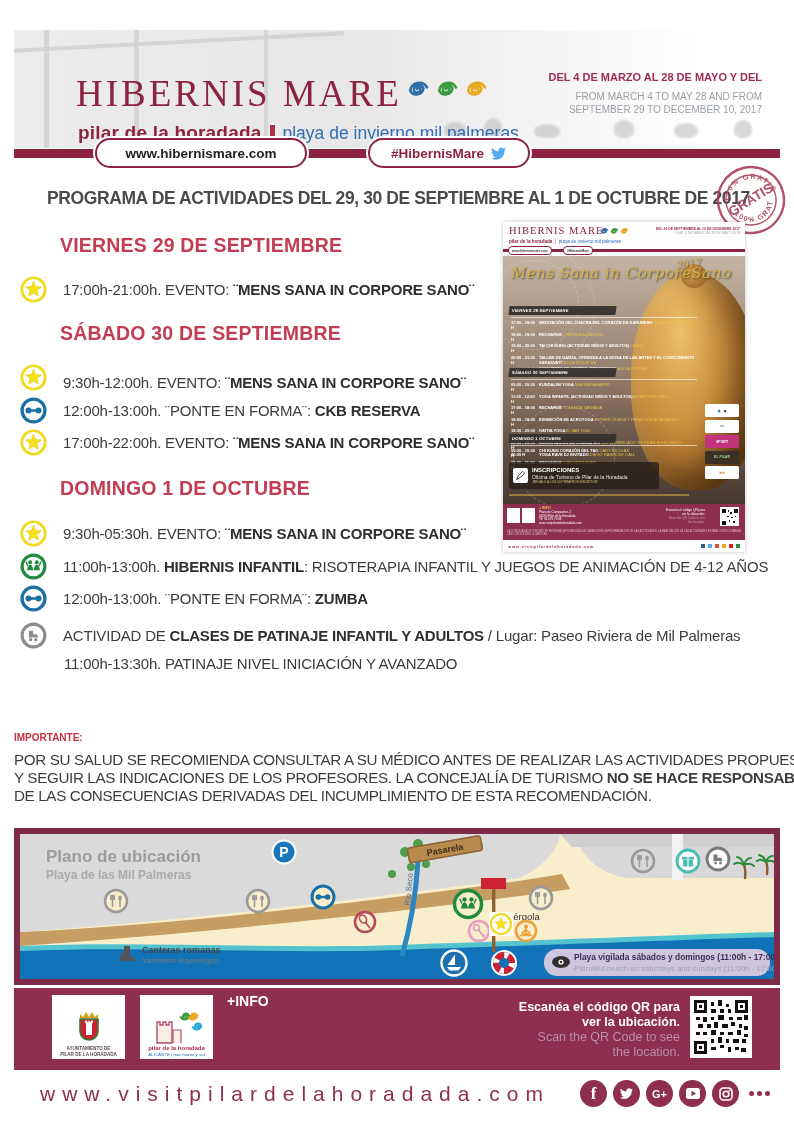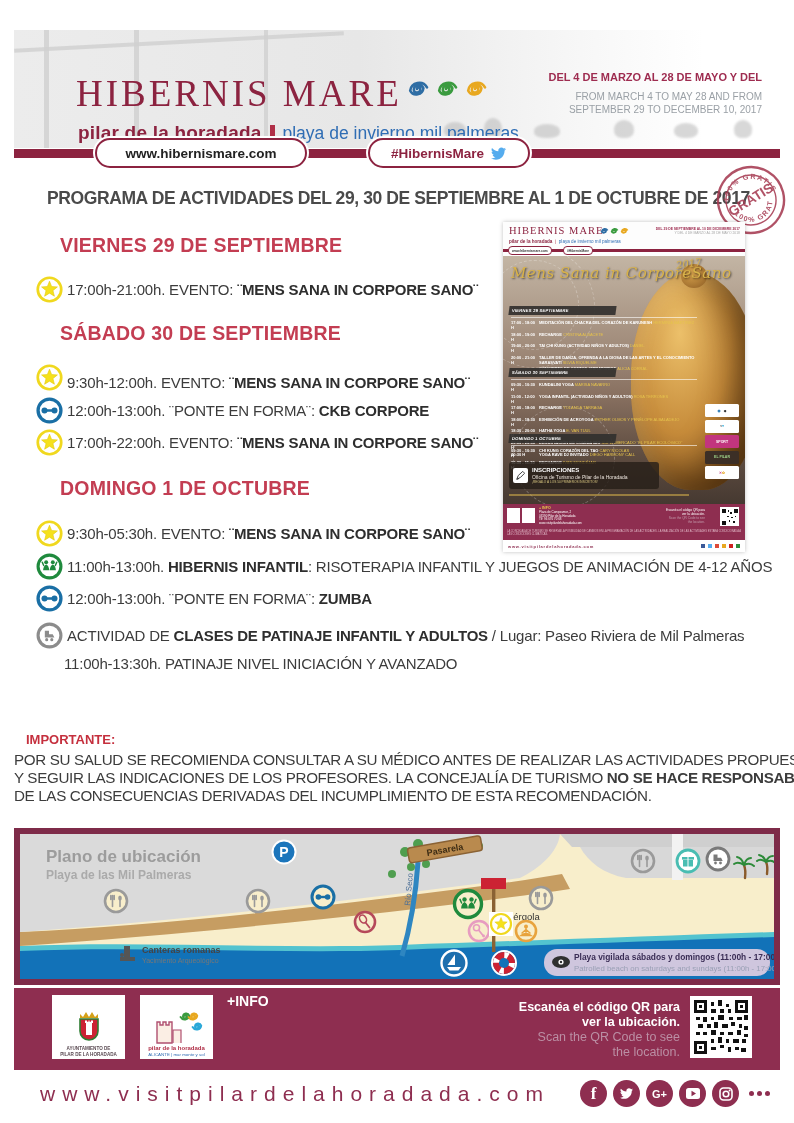--- a/index.html
+++ b/index.html
@@ -27,28 +27,28 @@
         display:flex;align-items:center;justify-content:center;gap:6px;padding:0 14px;box-shadow:0 0 0 2px #fff;z-index:3;}
   .pill .t1{font-weight:700;font-size:13.5px;color:#222;}
   .pill .t2{font-weight:700;font-size:13.5px;color:#8C2340;}
 
   
   .ptitle{left:47px;top:188px;width:700px;font-size:17.5px;font-weight:700;color:#4a4a4a;letter-spacing:-.4px;white-space:nowrap;}
   .stamp{left:714px;top:163px;width:74px;height:74px;}
 
   
   .sec-h{position:absolute;left:60px;font-size:19.5px;font-weight:700;color:#C33D52;letter-spacing:.2px;white-space:nowrap;}
-  .ev{position:absolute;left:36px;display:flex;align-items:center;gap:4px;white-space:nowrap;}
+  .ev{position:absolute;left:20px;display:flex;align-items:center;gap:16px;white-space:nowrap;}
   .ev .txt{font-size:15px;color:#3c3c3c;letter-spacing:-.2px;}
   .ev .txt b{color:#2e2e2e;}
   .ev svg{flex:0 0 auto;}
   .ev2{position:absolute;left:64px;font-size:15px;color:#3c3c3c;letter-spacing:-.2px;white-space:nowrap;}
 
   
-  .imp-h{left:14px;top:732px;color:#C5303E;font-weight:700;font-size:13px;margin-left:12px;}
+  .imp-h{left:14px;top:732px;color:#C5303E;font-weight:700;font-size:10px;}
   .imp-l{position:absolute;left:14px;width:778px;font-size:15.2px;color:#3c3c3c;letter-spacing:-.35px;white-space:nowrap;}
 
   
   .mapbox{left:14px;top:828px;width:766px;height:157px;background:#7E2B49;}
   .mapbox svg{position:absolute;left:6px;top:6px;}
 
   
   .footer{left:14px;top:988px;width:766px;height:82px;background:#8E2E50;}
   .logocard{position:absolute;background:#fff;width:73px;height:62px;top:7px;display:flex;flex-direction:column;
             align-items:center;justify-content:flex-end;padding-bottom:2px;}
@@ -206,21 +206,21 @@
     <span class="txt"><span>9:30h-12:00h. EVENTO: </span><b>¨MENS SANA IN CORPORE SANO¨</b></span>
   </div>
 
   <div class="ev" style="top:397px;">
     <svg width="27" height="27" viewBox="0 0 26 26">
       <circle cx="13" cy="13" r="11" fill="#fff" stroke="#1a6fa5" stroke-width="3.2"></circle>
       <rect x="8" y="11.8" width="10" height="2.4" fill="#1a6fa5"></rect>
       <circle cx="8.2" cy="13" r="2.9" fill="#1a6fa5"></circle>
         <circle cx="17.8" cy="13" r="2.9" fill="#1a6fa5"></circle>
     </svg>
-    <span class="txt"><span>12:00h-13:00h. ¨PONTE EN FORMA¨: </span><b>CKB CORPORE</b></span>
+    <span class="txt"><span>12:00h-13:00h. ¨PONTE EN FORMA¨: </span><b>CKB RESERVA</b></span>
   </div>
 
   <div class="ev" style="top:429px;">
     <svg width="27" height="27" viewBox="0 0 26 26">
       <circle cx="13" cy="13" r="11.3" fill="#fff" stroke="#f0d81e" stroke-width="2.6"></circle>
       <polygon points="13,5 15.06,10.17 20.6,10.53 16.33,14.08 17.7,19.47 13,16.5 8.3,19.47 9.67,14.08 5.39,10.53 10.94,10.17" fill="#f5e11c" stroke="#e4ca10" stroke-width=".6"></polygon>
     </svg>
     <span class="txt"><span>17:00h-22:00h. EVENTO: </span><b>¨MENS SANA IN CORPORE SANO¨</b></span>
   </div>
 

